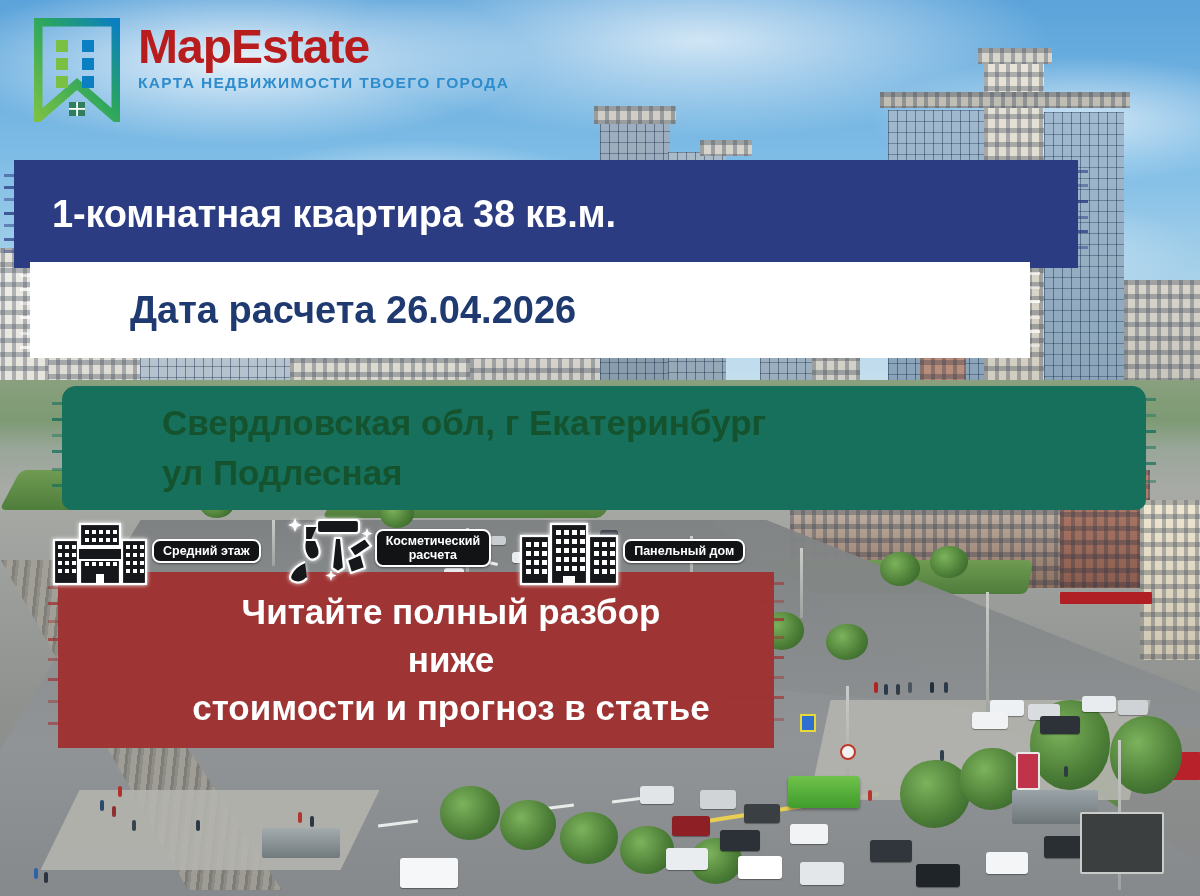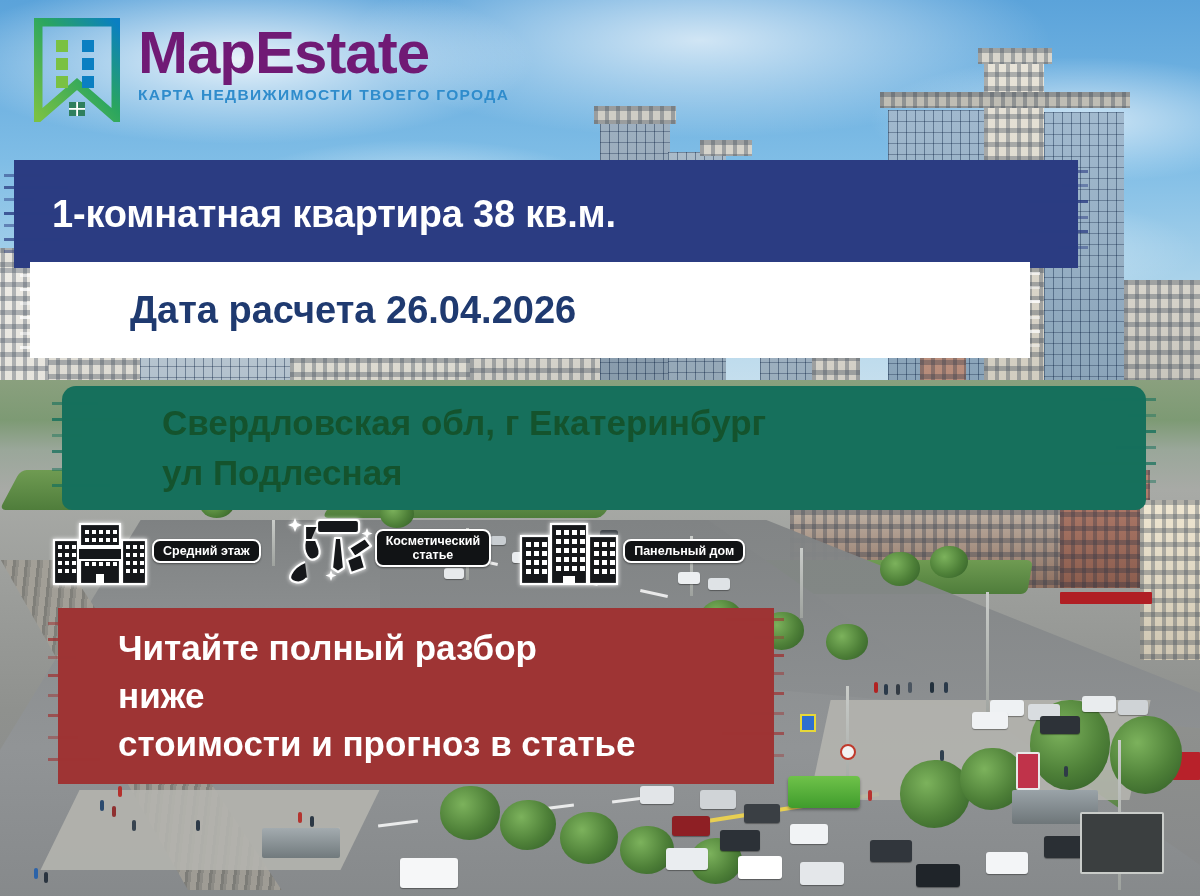--- a/index.html
+++ b/index.html
@@ -159,21 +159,21 @@
   .banner-red-txt {
     font-size: 35px; font-weight: 700; color: #ffffff;
     padding-left: 70px; line-height: 1.38;
   }
 
   
   .logo { position: absolute; left: 34px; top: 18px; display: flex; align-items: flex-start; }
   .logo-mark { width: 86px; height: 104px; flex: none; }
   .logo-text { margin-left: 18px; margin-top: 6px; }
   .logo-word {
-    font-size: 60px; font-weight: 700; color: #701a75;
+    font-size: 48px; font-weight: 700; color: #b91c1c;
     line-height: .96; letter-spacing: -1px;
   }
   .logo-tag {
     font-size: 15.5px; font-weight: 600; color: #2f8ccc;
     letter-spacing: 1.35px; margin-top: 4px;
   }
 
   
   .badges { position: absolute; left: 48px; top: 512px; display: flex; align-items: flex-end; gap: 14px; z-index: 6; }
   .badge { position: relative; display: flex; flex-direction: row; align-items: center; }
@@ -515,21 +515,21 @@
           <path d="M30 50 q-10 4 -14 12 q-3 6 4 8 q7 2 12 -4"></path>
         </g>
         <g fill="#ffffff">
           <path d="M20 6 l2 5 l5 2 l-5 2 l-2 5 l-2 -5 l-5 -2 l5 -2 Z"></path>
           <path d="M92 16 l1.5 4 l4 1.5 l-4 1.5 l-1.5 4 l-1.5 -4 l-4 -1.5 l4 -1.5 Z"></path>
           <path d="M56 58 l1.5 4 l4 1.5 l-4 1.5 l-1.5 4 l-1.5 -4 l-4 -1.5 l4 -1.5 Z"></path>
         </g>
       </svg>
       <div class="badge-label">
         <div>Косметический</div>
-        <div>статье</div>
+        <div>расчета</div>
       </div>
     </div>
 
     <div class="badge" style="margin-left:10px;">
       <svg class="badge-icon" width="108" height="72" viewBox="0 0 108 72">
         <g stroke="#ffffff" stroke-width="2.2" fill="#15171a">
           <rect x="6" y="18" width="28" height="48"></rect>
           <rect x="74" y="18" width="28" height="48"></rect>
           <rect x="36" y="6" width="36" height="60"></rect>
         </g>
@@ -578,21 +578,21 @@
             <rect x="49" y="48" width="5" height="5"></rect>
             <rect x="57" y="48" width="5" height="5"></rect>
             <rect x="65" y="48" width="5" height="5"></rect>
           <rect x="48" y="58" width="12" height="8"></rect>
         </g>
       </svg>
       <div class="badge-label">Панельный дом</div>
     </div>
   </div>
 
-  <div class="stroke" style="left:48px; top:608px; width:736px; height:176px;">
+  <div class="stroke" style="left:48px; top:572px; width:736px; height:176px;text-align:center;">
     <div class="paint">
       <div class="body" style="background:#9e3434;"></div>
       <div class="fiber" style="left:0;   top:14px; width:44px; background:#9e3434; opacity:.55;"></div>
       <div class="fiber" style="left:0;   top:30px; width:70px; background:#9e3434; opacity:.8;"></div>
       <div class="fiber" style="left:0;   top:48px; width:28px; background:#9e3434; opacity:.42;"></div>
       <div class="fiber" style="left:0;   top:66px; width:64px; background:#9e3434; opacity:.75;"></div>
       <div class="fiber" style="left:0;   top:86px; width:36px; background:#9e3434; opacity:.5;"></div>
       <div class="fiber" style="left:0;   top:106px; width:58px; background:#9e3434; opacity:.7;"></div>
       <div class="fiber" style="left:0;   top:128px; width:30px; background:#9e3434; opacity:.45;"></div>
       <div class="fiber" style="left:0;   top:150px; width:52px; background:#9e3434; opacity:.62;"></div>

